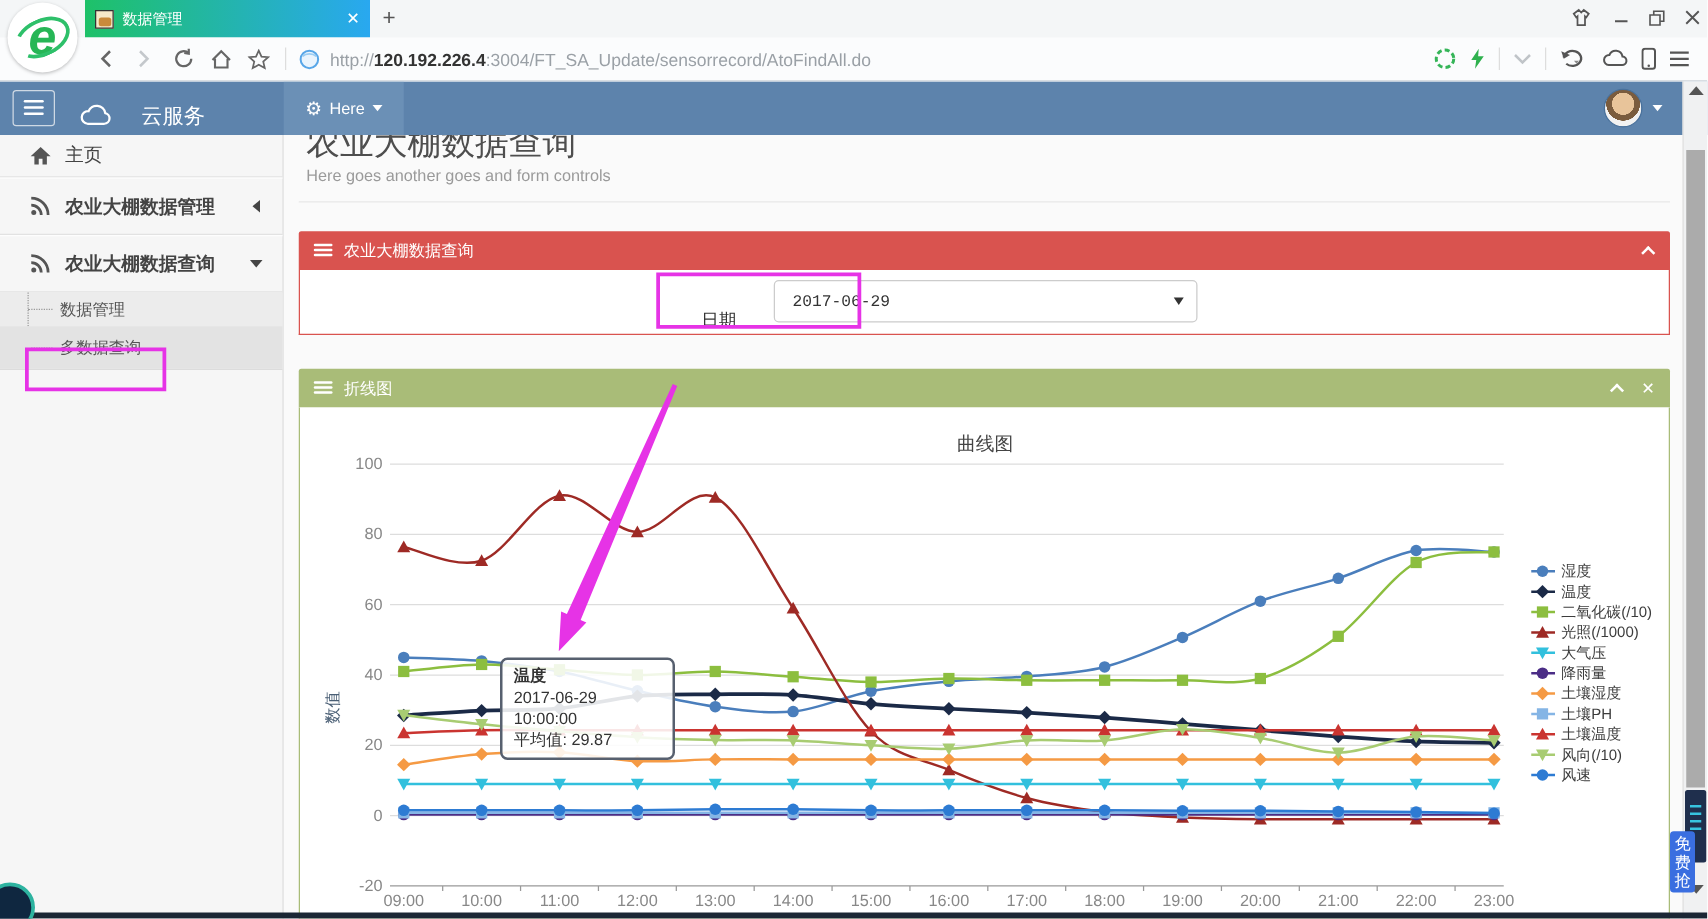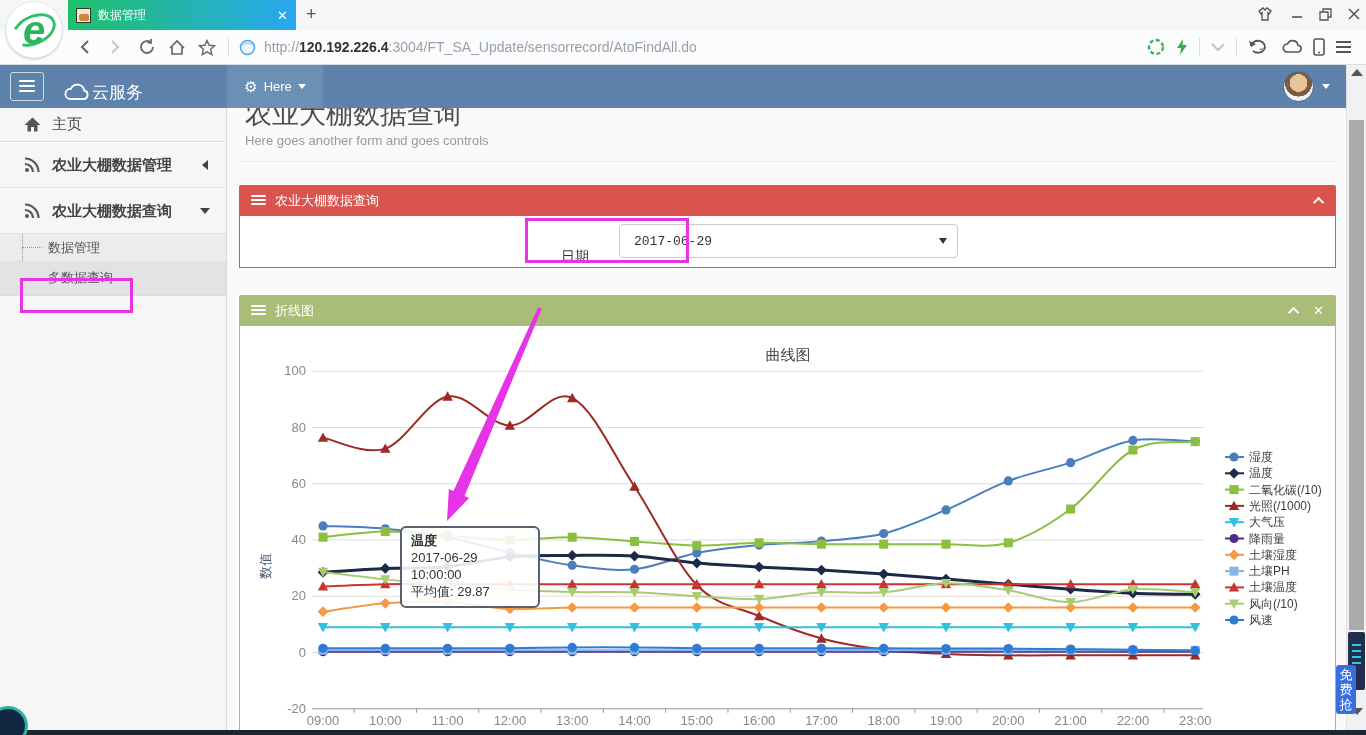--- a/index.html
+++ b/index.html
@@ -14,31 +14,31 @@
   .logo360 i { position:absolute; width:46px; height:30px; border:3px solid #2ec06a; border-radius:50%; transform:rotate(-25deg); border-left-color:transparent; }
   .tab { position:absolute; left:68px; top:0; width:228px; height:30px; background:linear-gradient(90deg,#1ec168,#29a8f0); display:flex; align-items:center; padding:0 8px; }
   .tab .fav { width:15px; height:15px; background:#f7e9c9; border:1px solid #333; margin-right:7px; position:relative; overflow:hidden; }
   .tab .fav::after { content:""; position:absolute; left:2px; top:5px; width:10px; height:7px; background:#c98a3b; border-radius:2px; }
   .tab-title { color:#fff; font-size:12px; flex:1; }
   .tab-close { color:#fff; font-size:13px; }
   .newtab { position:absolute; left:306px; top:4px; font-size:18px; color:#555; }
   .winbtns { position:absolute; right:6px; top:6px; display:flex; gap:16px; align-items:center; color:#555; }
   .toolbar { position:absolute; left:0; top:30px; width:1366px; height:35px; background:#fbfcfd; border-bottom:1px solid #d8dde2; display:flex; align-items:center; }
   .ticon { width:30px; text-align:center; flex:none; }
-  .urlbox { display:flex; align-items:center; margin-left:10px; flex:1; font-size:14px; white-space:nowrap; overflow:hidden; }
+  .urlbox { display:flex; align-items:flex-end; margin-left:10px; flex:1; font-size:14px; white-space:nowrap; overflow:hidden; }
   .url-dim { color:#9aa0a6; }
   .url-host { color:#333; font-weight:bold; }
   .rtools { display:flex; align-items:center; gap:10px; margin-right:14px; flex:none; }
   .vdiv { width:1px; height:18px; background:#ddd; }
 
   
   .navbar { position:absolute; left:0; top:65px; width:1366px; height:43px; background:#5d83ac; z-index:30; }
   .nav-toggle { position:absolute; left:10px; top:7px; width:34px; height:29px; border:1px solid #cfd9e4; border-radius:3px; padding:7px 8px; }
   .nav-toggle b, .hbars b { display:block; height:2px; background:#fff; margin-bottom:3px; border-radius:1px; }
-  .brand { position:absolute; left:62px; top:0; height:54px; display:flex; align-items:center; gap:0; color:#fff; font-size:17px; }
+  .brand { position:absolute; left:62px; top:0; height:54px; display:flex; align-items:center; gap:21px; color:#fff; font-size:17px; }
   .skins { position:absolute; left:227px; top:0; width:96px; height:43px; background:#6b90b6; color:#fff; display:flex; align-items:center; justify-content:center; gap:6px; font-size:13px; }
   .avatar { position:absolute; left:1283px; top:6px; width:31px; height:31px; border-radius:50%; background:radial-gradient(circle at 50% 38%,#e8c49a 0 38%,#7a5c3e 39% 58%,#f2f2f2 59%); border:1px solid #49719c; }
   .nav-caret { position:absolute; left:1322px; top:19px; }
   .caret-down { width:0; height:0; border-left:4px solid transparent; border-right:4px solid transparent; border-top:5px solid #fff; display:inline-block; }
 
   
   .sidebar { position:absolute; left:0; top:108px; width:227px; height:627px; background:#f6f6f6; border-right:1px solid #d9d9d9; }
   .srow { position:relative; border-bottom:1px solid #e2e2e2; display:flex; align-items:center; color:#444; }
   .srow .sic { width:22px; margin-left:24px; margin-right:6px; text-align:center; }
   .r1 { height:34px; font-size:15px; }
@@ -255,21 +255,21 @@
       </div>
       <div class="subrow s2">
         <span class="tree-h"></span>
         <span>多数据查询</span>
       </div>
     </div>
   </div>
 
   <div class="content">
     <div class="pagetitle">农业大棚数据查询</div>
-    <div class="pagesub">Here goes another form and goes controls</div>
+    <div class="pagesub">Here goes another goes and form controls</div>
     <div class="hr"></div>
 
     <div class="panel panel-red">
       <div class="phead phead-red">
         <span class="hbars">
             <b></b>
             <b></b>
             <b></b>
           </span>
         <span class="ptitle">农业大棚数据查询</span>

